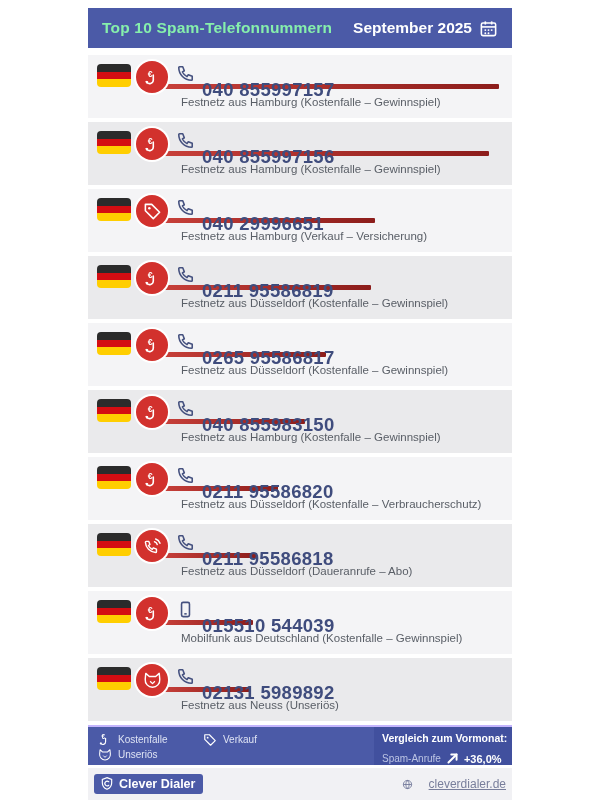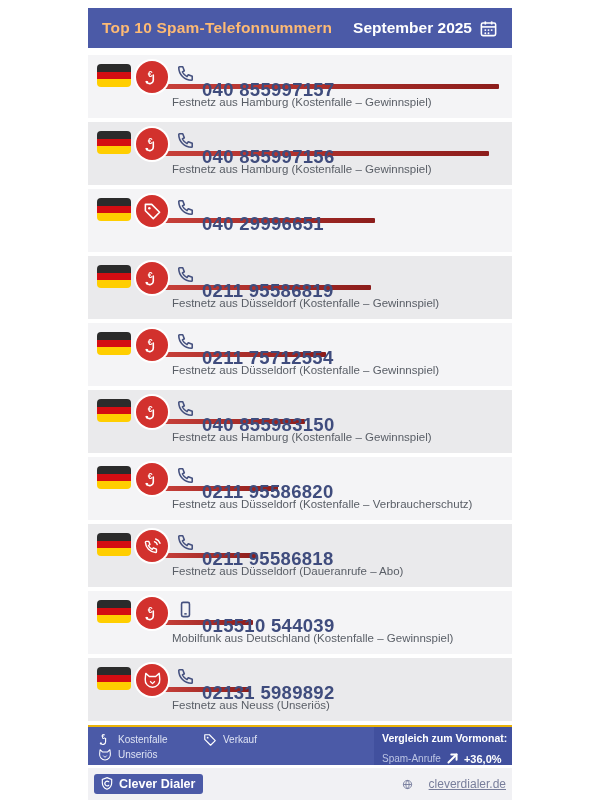--- a/index.html
+++ b/index.html
@@ -1,42 +1,42 @@
 <!DOCTYPE html>
 <html><head>
 <meta charset="utf-8">
 <style>
   html,body{margin:0;padding:0;}
   body{width:600px;height:800px;background:#ffffff;font-family:"Liberation Sans",sans-serif;overflow:hidden;}
   .page{position:relative;width:424px;margin:8px auto 0;}
 
   
   .header{height:40px;background:#4b5aa7;display:flex;align-items:center;justify-content:space-between;padding:0 14px;margin-bottom:7px;}
-  .title{color:#fdba74;font-size:15.5px;font-weight:bold;letter-spacing:.2px;}
+  .title{color:#86efac;font-size:15.5px;font-weight:bold;letter-spacing:.2px;}
   .period{display:flex;align-items:flex-start;gap:7px;color:#fff;font-size:15.5px;font-weight:bold;}
   .period svg{width:19px;height:19px;display:block;}
 
   
   .row{position:relative;height:63px;margin-bottom:4px;}
   .row.odd{background:#f4f4f6;}
   .row.even{background:#eaeaec;}
   .flag{position:absolute;left:9px;top:9px;width:34px;height:23px;border-radius:4px;overflow:hidden;display:flex;flex-direction:column;}
   .flag i{flex:1;display:block;}
   .f1{background:#2b2b2b;} .f2{background:#d40d12;} .f3{background:#ffce00;}
   .barwrap{position:absolute;left:72px;right:6px;top:29px;height:5px;}
   .bar{display:block;height:100%;background:linear-gradient(90deg,#c8403a,#8c1d1b);border-radius:1px;}
   .badge{position:absolute;left:48px;top:6px;width:32px;height:32px;border-radius:50%;background:#d2312d;box-shadow:0 0 0 2px #ffffff;display:flex;align-items:center;justify-content:center;}
   .badge svg{width:19px;height:19px;display:block;}
   .ptype{position:absolute;left:88px;top:9px;width:19px;height:19px;}
   .ptype svg{width:100%;height:100%;display:block;}
   .num{position:absolute;left:114px;top:24px;font-size:18.5px;font-weight:bold;color:#3f4c7d;letter-spacing:.3px;}
-  .desc{position:absolute;left:84px;top:41px;font-size:11.5px;color:#595e66;}
+  .desc{position:absolute;left:93px;top:41px;font-size:11.5px;color:#595e66;}
 
   
-  .legend{display:flex;justify-content:space-between;background:#4b5aa7;border-top:2px solid #eab308;height:38px;margin-top:2px;}
+  .legend{display:flex;justify-content:space-between;background:#4b5aa7;border-top:2px solid #c4b5fd;height:38px;margin-top:2px;}
   .legend-items{display:flex;flex-wrap:wrap;align-content:flex-start;width:230px;padding:5px 0 0 10px;}
   .legend-item{display:flex;align-items:center;gap:6px;width:105px;height:15px;color:#dfe4f4;font-size:10px;}
   .legend-item svg{width:14px;height:14px;display:block;}
   .compare{width:122px;background:#41509e;padding:5px 8px 0;}
   .compare-title{color:#fff;font-size:10.5px;font-weight:bold;white-space:nowrap;}
   .compare-row{display:flex;align-items:center;gap:5px;margin-top:8px;}
   .compare-label{color:#bcc4e4;font-size:10px;}
   .compare-row svg{width:13px;height:13px;display:block;}
   .compare-value{color:#fff;font-size:11px;font-weight:bold;}
 
@@ -139,20 +139,21 @@
     <path d="M3 3 h8 l10 10 -8 8 L3 11 z"></path>
     <circle cx="8" cy="8" r="1.6" fill="#ffffff" stroke="none"></circle>
   </svg>
 </span>
     <span class="ptype">
   <svg viewBox="0 0 24 24" fill="none" stroke="#45517f" stroke-width="2" stroke-linejoin="round" stroke-linecap="round">
     <path d="M4.5 3.5h4l2 5-2.4 1.6a12.5 12.5 0 0 0 5.8 5.8l1.6-2.4 5 2v4a1 1 0 0 1-1 1A16 16 0 0 1 3.5 4.5a1 1 0 0 1 1-1z"></path>
   </svg>
 </span>
     <span class="num">040 29996651</span>
+    <span class="desc">Festnetz aus Hamburg (Verkauf – Versicherung)</span>
   </div>
 
   <div class="row even">
     <span class="flag">
           <i class="f1"></i>
           <i class="f2"></i>
           <i class="f3"></i>
         </span>
     <span class="barwrap">
           <i class="bar" style="width: 61%;"></i>
@@ -187,21 +188,21 @@
     <text x="6" y="11" font-size="11" font-weight="bold" fill="#ffffff" stroke="none">€</text>
     <path d="M13 9 v6 a4.5 4.5 0 0 1 -8.5 2.2" stroke-width="2" stroke-linecap="round"></path>
     <path d="M5.2 20.5 l-2.6 -3.4 4 -0.8 z" fill="#ffffff" stroke="none"></path>
   </svg>
 </span>
     <span class="ptype">
   <svg viewBox="0 0 24 24" fill="none" stroke="#45517f" stroke-width="2" stroke-linejoin="round" stroke-linecap="round">
     <path d="M4.5 3.5h4l2 5-2.4 1.6a12.5 12.5 0 0 0 5.8 5.8l1.6-2.4 5 2v4a1 1 0 0 1-1 1A16 16 0 0 1 3.5 4.5a1 1 0 0 1 1-1z"></path>
   </svg>
 </span>
-    <span class="num">0211 75712554</span>
+    <span class="num">0265 95586817</span>
     <span class="desc">Festnetz aus Düsseldorf (Kostenfalle – Gewinnspiel)</span>
   </div>
 
   <div class="row even">
     <span class="flag">
           <i class="f1"></i>
           <i class="f2"></i>
           <i class="f3"></i>
         </span>
     <span class="barwrap">

